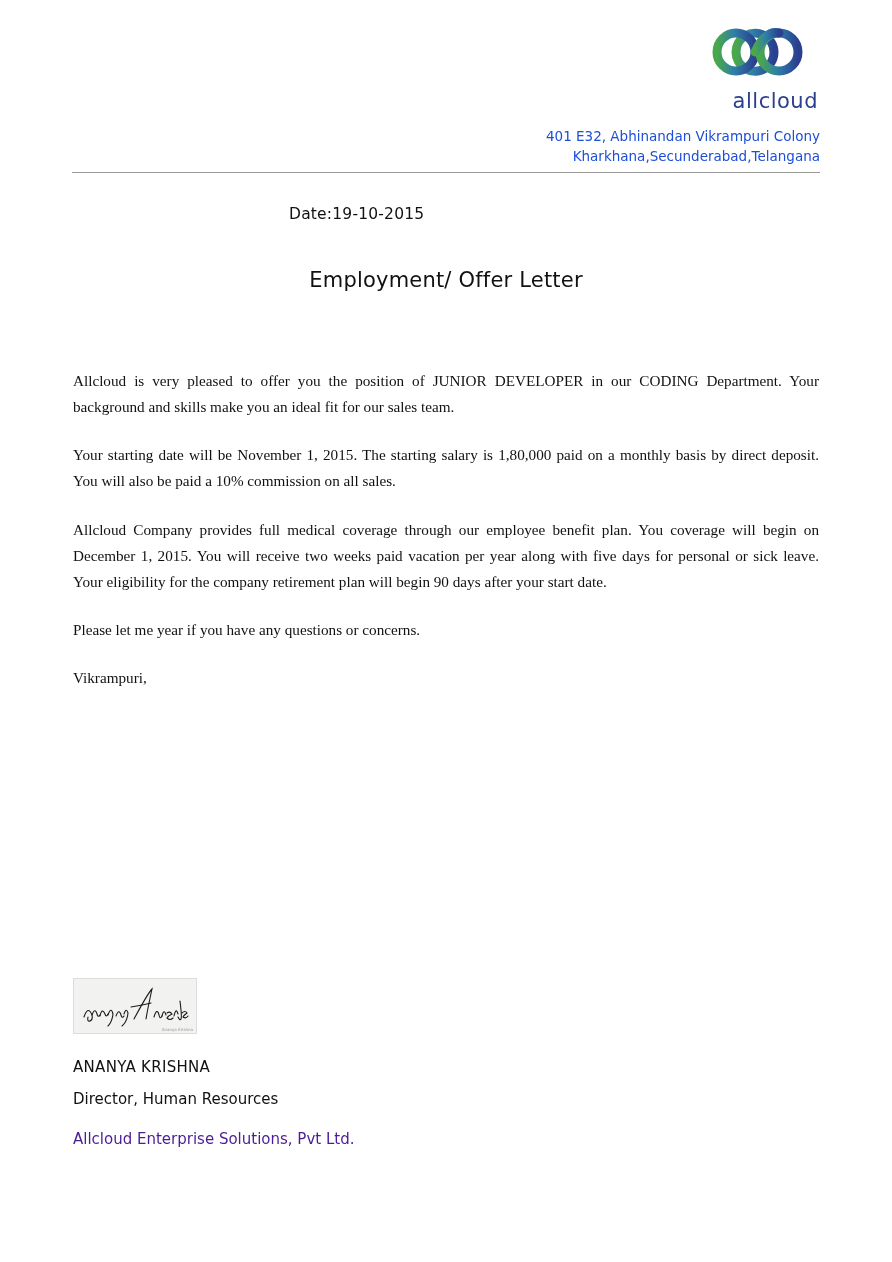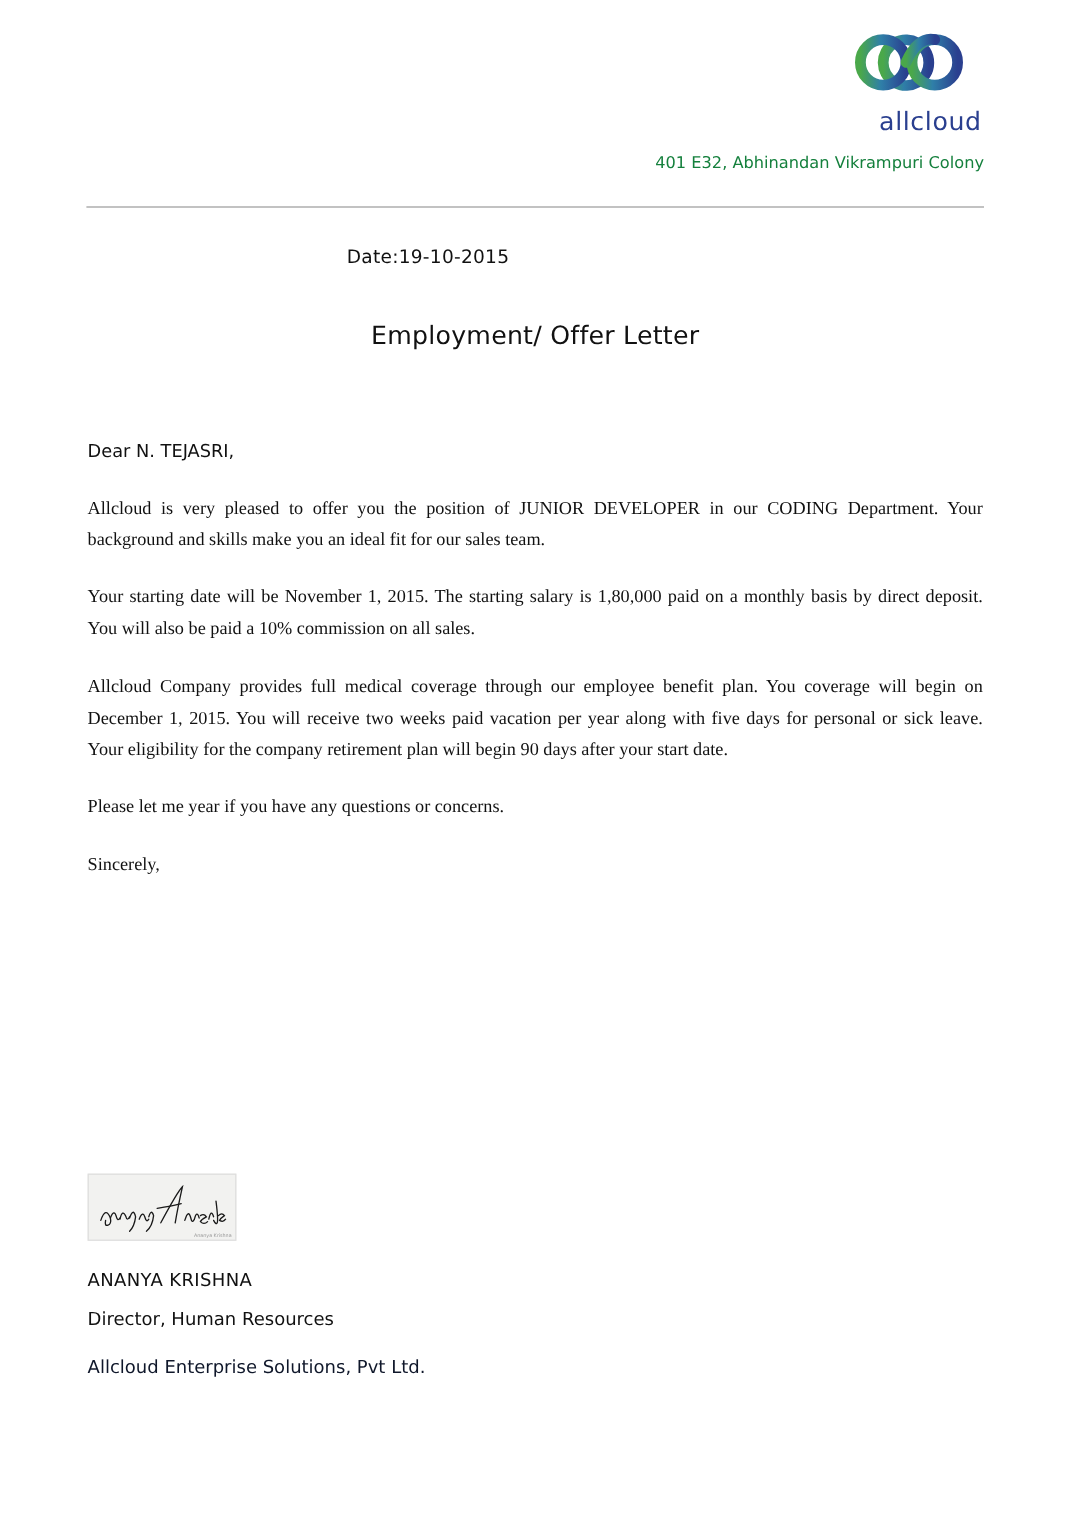--- a/index.html
+++ b/index.html
@@ -46,21 +46,21 @@
     font-size: 21px;
     letter-spacing: 0.5px;
     color: #2a3f8f;
     margin-top: 2px;
     text-align: right;
     padding-right: 2px;
   }
   .addr {
     margin-top: 14px;
     font-size: 13.5px;
-    color: #15803d;
+    color: #1d4ed8;
     line-height: 1.5;
     text-align: right;
   }
   .addr div { white-space: nowrap; }
 
   .rule {
     position: absolute;
     top: 172px;
     left: 72px;
     width: 748px;
@@ -141,21 +141,21 @@
     color: #111;
   }
   .sig-role {
     margin-top: 14px;
     font-size: 15px;
     color: #111;
   }
   .sig-company {
     margin-top: 22px;
     font-size: 15px;
-    color: #0f172a;
+    color: #4c1d95;
   }
 </style>
 </head>
 <body>
 
 <div class="page">
 
   <div class="letterhead">
     <div class="logo-wrap">
       <span class="logo-mark">
@@ -170,35 +170,35 @@
           <path d="M44 34 A19 19 0 1 1 44 34.4 Z" fill="none" stroke="url(#lg)" stroke-width="9" stroke-linecap="round" transform="translate(-18,0)"></path>
           <circle cx="26" cy="34" r="19" fill="none" stroke="url(#lg)" stroke-width="9"></circle>
           <path d="M69 15 a19 19 0 1 0 0 38 a19 19 0 0 0 0 -38" fill="none" stroke="url(#lg)" stroke-width="9" stroke-linecap="round"></path>
           <path d="M45 34 q10 -22 24 -19" fill="none" stroke="url(#lg)" stroke-width="9" stroke-linecap="round"></path>
         </svg>
       </span>
       <span class="logo-word">allcloud</span>
     </div>
     <div class="addr">
       <div>401 E32, Abhinandan Vikrampuri Colony</div>
+      <div>Kharkhana,Secunderabad,Telangana</div>
     </div>
   </div>
 
   <div class="rule"></div>
 
   <div class="date-line">Date:19-10-2015</div>
   <div class="doc-title">Employment/ Offer Letter</div>
 
   <div class="content">
-    <p class="salutation">Dear N. TEJASRI,</p>
     <p class="para">Allcloud is very pleased to offer you the position of JUNIOR DEVELOPER in our CODING Department.  Your background and skills make you an ideal fit for our sales team.</p>
     <p class="para">Your starting date will be November 1, 2015.  The starting salary is 1,80,000 paid on a monthly basis by direct deposit.  You will also be paid a 10% commission on all sales.</p>
     <p class="para">Allcloud Company provides full medical coverage through our employee benefit plan.  You coverage will begin on December 1, 2015. You will receive two weeks paid vacation per year along with five days for personal or sick leave. Your eligibility for the company retirement plan will begin 90 days after your start date.</p>
     <p class="para plain">Please let me year if you have any questions or concerns.</p>
-    <p class="para plain">Sincerely,</p>
+    <p class="para plain">Vikrampuri,</p>
   </div>
 
   <div class="sig-block">
     <div class="sig-image">
       <svg width="122" height="54" viewBox="0 0 122 54" xmlns="http://www.w3.org/2000/svg">
         <g fill="none" stroke="#1a1a1a" stroke-width="1.1" stroke-linecap="round">
           <path d="M10 38 q4 -12 8 -2 q1 5 -2 6 q-3 1 -2 -4"></path>
           <path d="M18 36 q3 -8 5 -1 q1 4 3 1"></path>
           <path d="M26 37 q2 -9 5 -2 q1 4 3 0"></path>
           <path d="M34 36 q3 -9 5 -1 q-1 8 -5 12"></path>

